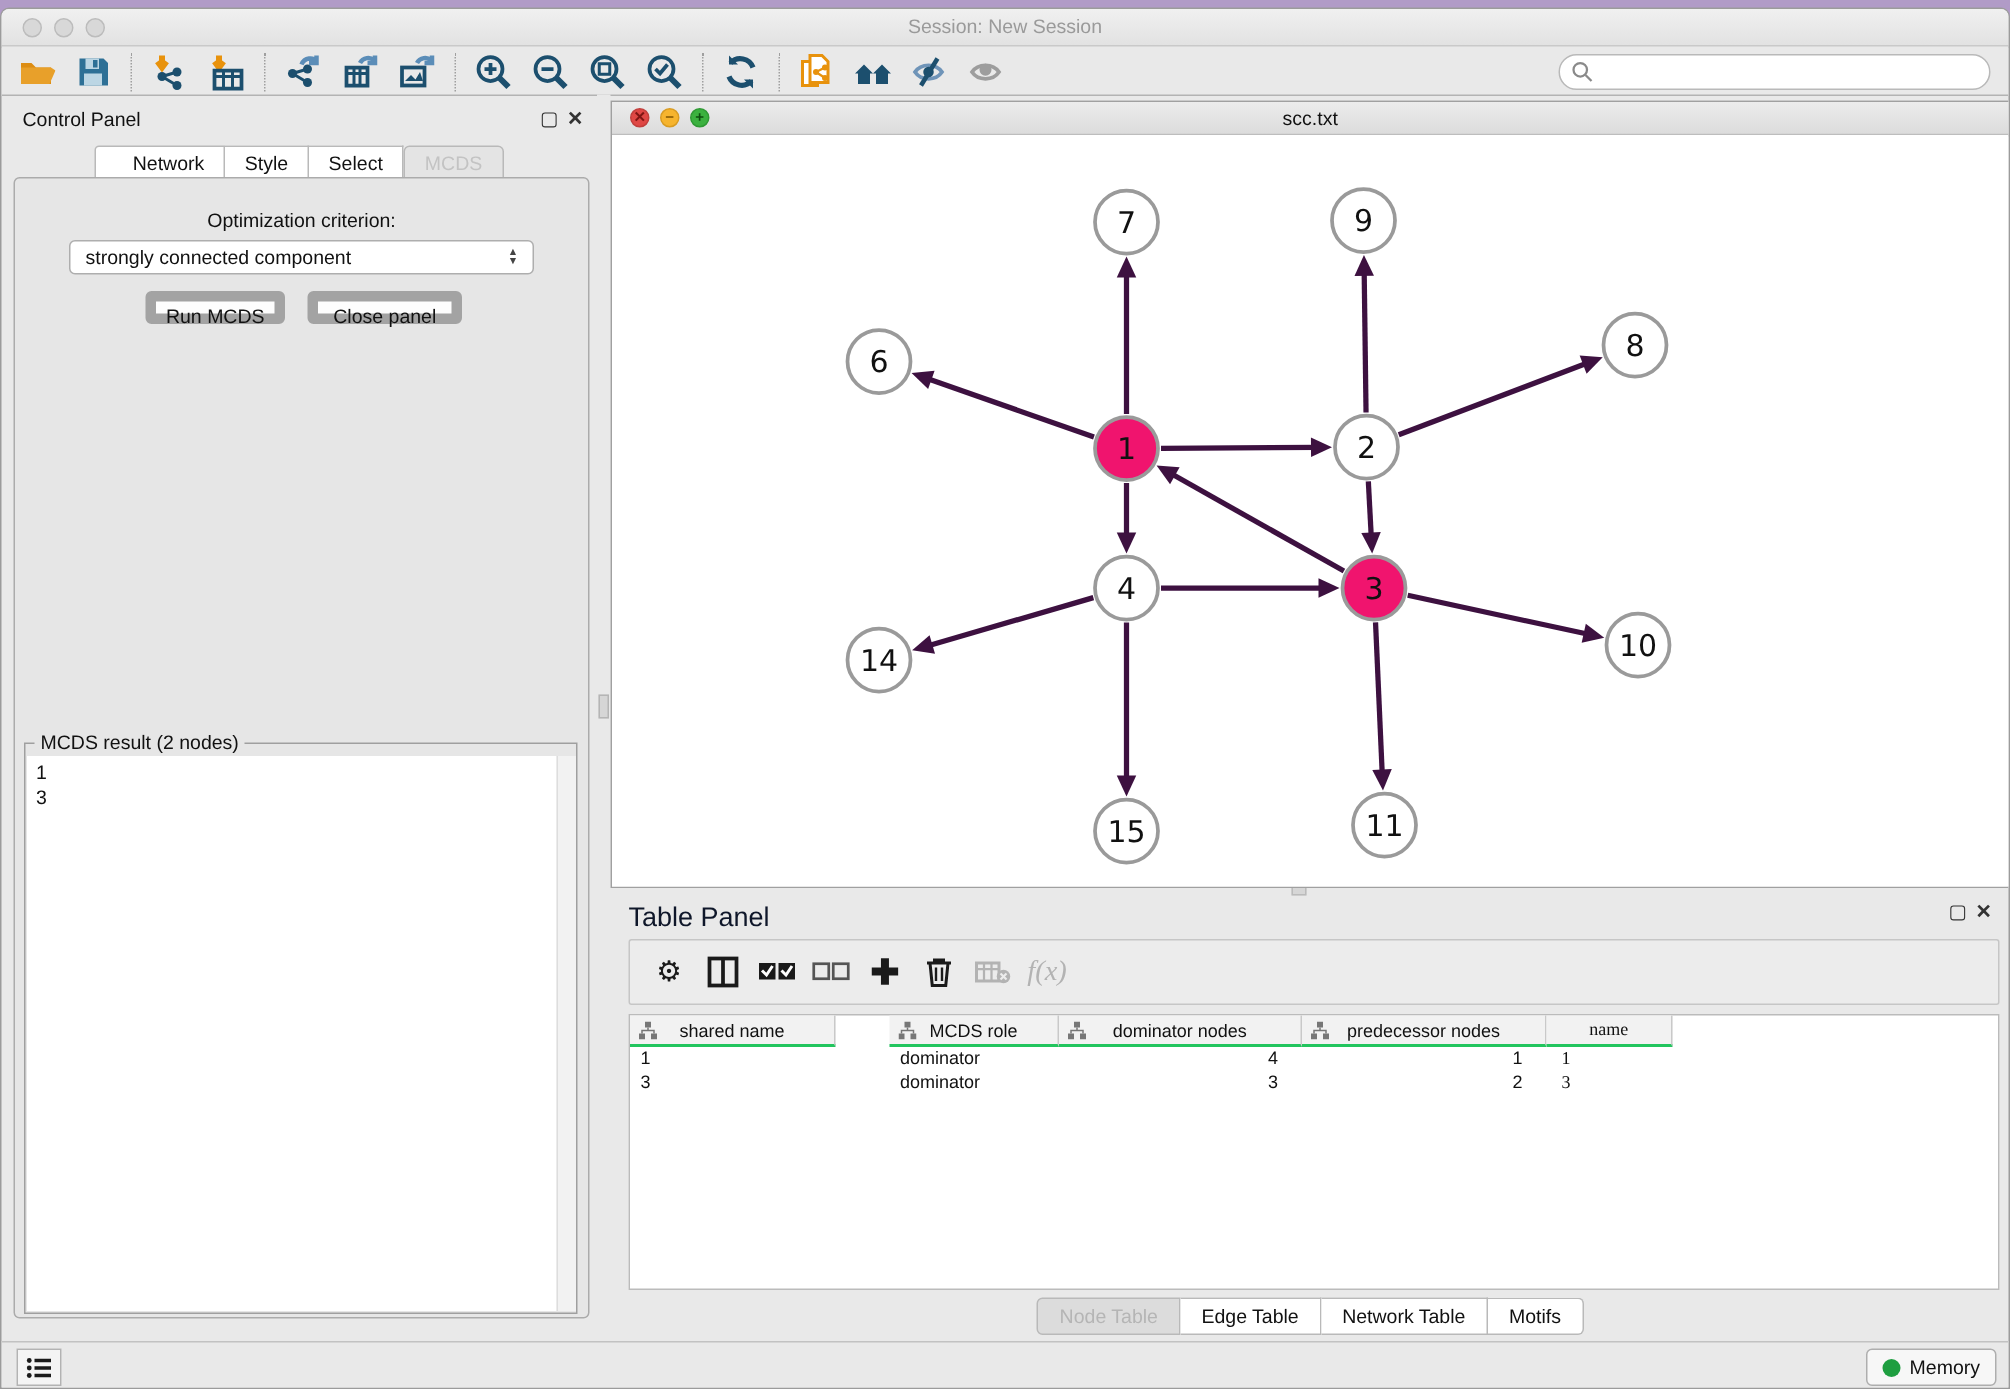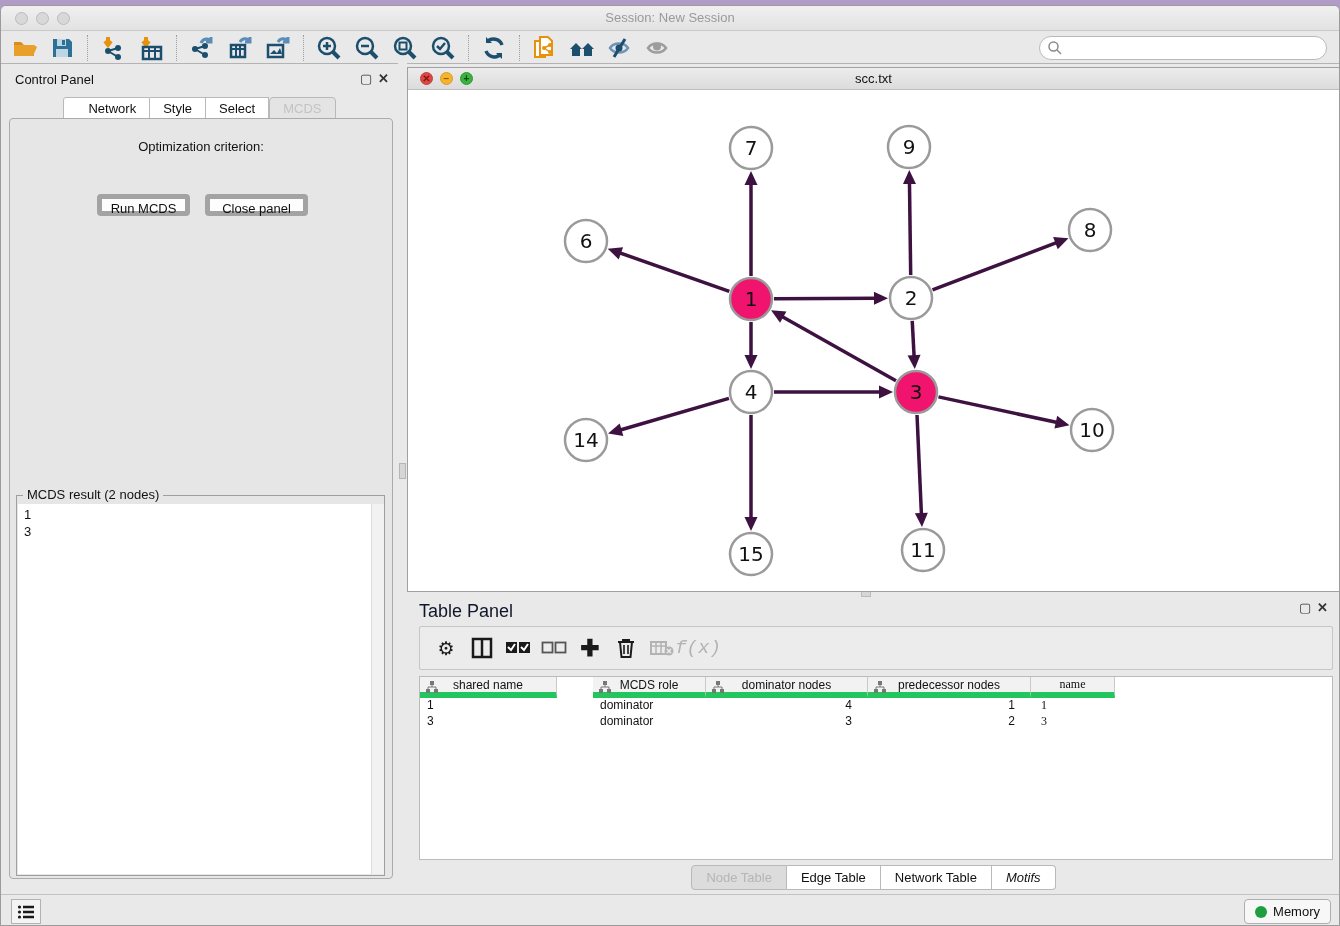--- a/index.html
+++ b/index.html
@@ -32,21 +32,21 @@
   .cp-tab:first-child { border-left:1px solid #b9b9b9; border-radius:3px 0 0 0;padding-left:24px; }
   .cp-tab.active { background:#e4e4e4; color:#c3c3c3; border-radius:4px 4px 0 0; border-left:1px solid #b9b9b9; }
   .cp-box { position:absolute; left:8px; top:112px; width:384px; height:761px; background:#e6e6e6;
             border:1px solid #ababab; border-radius:4px; }
   .opt-label { position:absolute; left:0; width:100%; top:20px; text-align:center; font-size:13px; color:#111; }
   .dropdown { position:absolute; left:36px; top:41px; width:310px; height:23px; background:#fff;
               border:1px solid #aeaeae; border-radius:4px; font-size:13px; color:#111;
               display:flex; align-items:center; padding-left:10px; }
   .dd-stepper { position:absolute; right:6px; top:2px; width:14px; height:18px; display:flex; flex-direction:column;
                 align-items:center; justify-content:center; font-size:7px; color:#444; line-height:6px; }
-  .cp-btn { position:absolute; top:75px; height:22px; background:#fdfdfd; border:5px solid #a3a3a3; border-radius:4px;
+  .cp-btn { position:absolute; top:75px; height:22px; background:#fdfdfd; border:7px solid #a3a3a3; border-radius:4px;
             font-size:13px; color:#111; text-align:center; line-height:20px; }
   .groupbox { position:absolute; left:6px; top:376px; width:369px; height:381px; border:1px solid #9f9f9f; }
   .groupbox-label { position:absolute; left:6px; top:-9px; background:#e6e6e6; padding:0 4px; font-size:13px; color:#111; }
   .result-area { position:absolute; left:1px; top:8px; width:365px; height:370px; background:#fff;
                  font-size:13px; color:#111; padding:2px 6px; line-height:17px; white-space:pre; }
   .result-scroll { position:absolute; right:0px; top:8px; width:13px; height:370px; background:#f2f2f2; border-left:1px solid #ddd; }
 
   
   .v-splitter { position:absolute; left:397px; top:57px; width:9px; height:831px; background:#e9e9e9; }
   .v-handle { position:absolute; left:1px; top:400px; width:7px; height:16px; background:#d6d6d6; border:1px solid #b5b5b5; }
@@ -65,34 +65,34 @@
   .traffic.green { left:52px; background:#3bb13f; border:1px solid #2f9a34; color:#0c4d0e; }
   .net-canvas { position:absolute; left:0px; top:23px; width:931px; height:500px; background:#fff; }
 
   
   .tp-header { position:absolute; left:418px; top:595px; font-size:18px; color:#0f172a;text-align:center; }
   .tp-toolbar { position:absolute; left:418px; top:620px; width:914px; height:44px; background:#ececec;
                 border:1px solid #c6c6c6; border-radius:2px; display:flex; align-items:center; padding-left:8px; }
   .tpt-icon { width:30px; height:28px; margin:0 3px; display:flex; align-items:center; justify-content:center;
               font-size:19px; color:#1a1a1a; }
   .tpt-icon.disabled { color:#b3b3b3; }
-  .fx { font-family:Liberation Mono, monospace; font-style:italic; font-size:19px; color:#b3b3b3; }
+  .fx { font-family:Liberation Serif, serif; font-style:italic; font-size:19px; color:#b3b3b3; }
   .table-wrap { position:absolute; left:418px; top:670px; width:914px; height:184px; background:#fff; border:1px solid #bbb; }
   .thead { display:flex; height:21px; }
-  .th { background:#f2f2f2; border-right:1px solid #c9c9c9; border-bottom:6px solid #22c55e; position:relative;
+  .th { background:#f2f2f2; border-right:1px solid #c9c9c9; border-bottom:2px solid #22c55e; position:relative;
         font-size:12px; color:#111; display:flex; align-items:center; justify-content:center; }
   .th .hier { position:absolute; left:6px; top:4px; }
   .trow { display:flex; height:16px; font-size:12px; color:#111; }
   .td { overflow:hidden; white-space:nowrap; }
   .c0 { width:137px; } .c1 { width:113px;margin-left:36px; } .c2 { width:162px; } .c3 { width:163px; } .c4 { width:84px;font-family:Liberation Serif, serif; }
   .td.c0,.td.c1 { padding-left:7px; } .td.c2,.td.c3 { text-align:right; padding-right:16px; } .td.c4 { padding-left:10px; }
   .tp-tabs { position:absolute; left:406px; top:859px; width:933px; display:flex; justify-content:center; }
   .tp-tab { font-size:13px; padding:4px 14px; background:#fff; border:1px solid #b9b9b9; border-left:none; color:#111; }
   .tp-tab:first-child { border-left:1px solid #b9b9b9; border-radius:4px 0 0 4px; }
-  .tp-tab:last-child { border-radius:0 4px 4px 0;font-style:italic; }
+  .tp-tab:last-child { border-radius:0 4px 4px 0; }
   .tp-tab.active { background:#dcdcdc; color:#b5b5b5; }
 
   
   .statusbar { position:absolute; left:0; top:888px; width:100%; height:33px; background:#e9e9e9; border-top:1px solid #c2c2c2; }
   .list-btn { position:absolute; left:10px; top:4px; width:30px; height:25px; background:#f4f4f4; border:1px solid #b3b3b3;
               display:flex; align-items:center; justify-content:center; }
   .memory-btn { position:absolute; right:8px; top:4px; height:25px; background:#f7f7f7; border:1px solid #aeaeae;
                 border-radius:4px; display:flex; align-items:center; padding:0 10px; font-size:13px; color:#111; gap:6px; }
   .mem-dot { width:12px; height:12px; border-radius:50%; background:#1e9e40; }
 </style>
@@ -247,20 +247,27 @@
 
   <div class="cp-tabs">
     <span class="cp-tab">Network</span>
     <span class="cp-tab">Style</span>
     <span class="cp-tab">Select</span>
     <span class="cp-tab active">MCDS</span>
   </div>
 
   <div class="cp-box">
     <div class="opt-label">Optimization criterion:</div>
+    <div class="dropdown">
+      <span>strongly connected component</span>
+      <span class="dd-stepper">
+          <span>▲</span>
+          <span>▼</span>
+        </span>
+    </div>
     <button class="cp-btn" style="left:87px; width:93px;">Run MCDS</button>
     <button class="cp-btn" style="left:195px; width:103px;">Close panel</button>
 
     <div class="groupbox">
       <span class="groupbox-label">MCDS result (2 nodes)</span>
       <div class="result-area">1
 3</div>
       <div class="result-scroll"></div>
     </div>
   </div>

